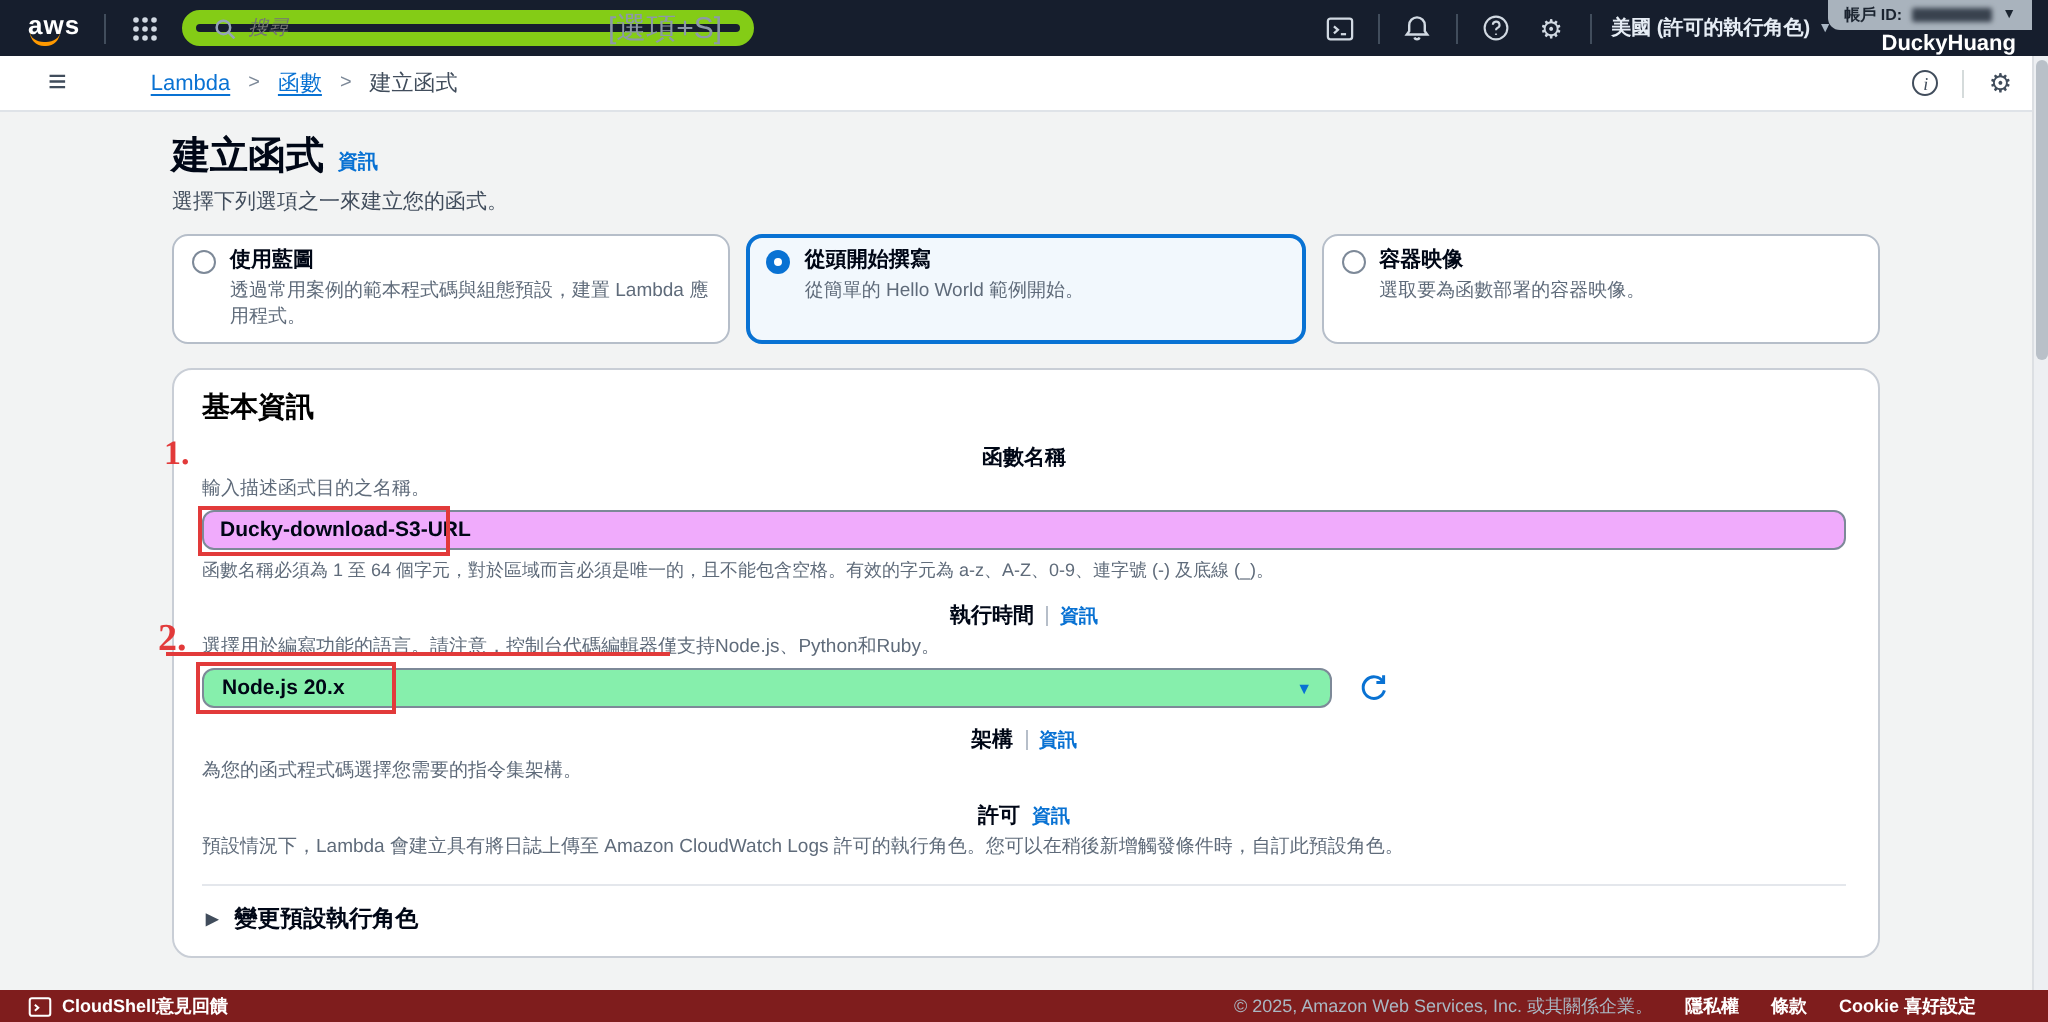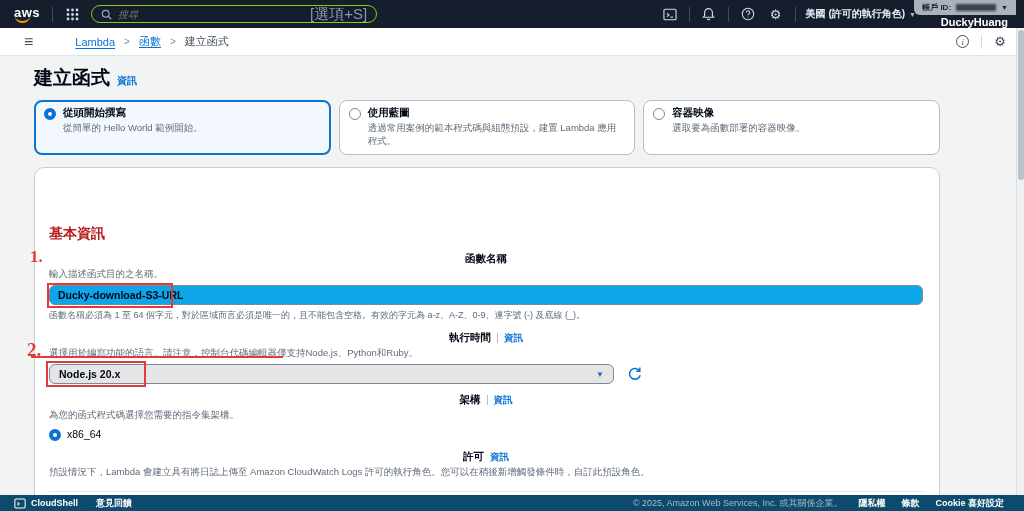--- a/index.html
+++ b/index.html
@@ -5,21 +5,21 @@
   * { margin:0; padding:0; box-sizing:border-box; }
   html,body { width:1024px; height:511px; }
   body { font-family:"Liberation Sans", sans-serif; background:#f2f3f3; position:relative; overflow:hidden; }
 
   
   .topbar { height:28px; background:#161e2d; display:flex; align-items:center; gap:10px; padding:0 12px; color:#fff; position:relative; z-index:3; }
   .aws-logo { position:relative; font-weight:700; font-size:13px; letter-spacing:.5px; padding:0 2px 3px 2px; }
   .aws-logo::after { content:""; position:absolute; left:3px; bottom:0; width:15px; height:5px; border-bottom:2px solid #ff9900; border-radius:0 0 10px 10px; }
   .tb-div { width:1px; height:15px; background:#414d5c; }
   .icon-btn { display:flex; align-items:center; justify-content:center; width:18px; height:18px; color:#d1d9e2; }
-  .search-box { width:286px; height:18px; border:1px solid #84cc16; border-radius:12px; display:flex; align-items:center; gap:6px; padding:0 9px; background:#161e2d; }
+  .search-box { width:286px; height:18px; border:7px solid #84cc16; border-radius:12px; display:flex; align-items:center; gap:6px; padding:0 9px; background:#161e2d; }
   .search-box input { flex:1; background:transparent; border:none; outline:none; color:#b0bac5; font-size:10px; font-style:italic; font-family:inherit; }
   .search-shortcut { color:#8d99a8; font-size:15px; }
   .tb-right { margin-left:auto; display:flex; align-items:center; gap:10px; padding-right:96px; }
   .region { font-size:10px; font-weight:700; color:#e6edf5; display:flex; gap:4px; align-items:center; }
   .caret-down { font-size:7px; color:#aab7c5; }
   .account-chip { position:absolute; top:0; right:8px; height:15px; background:#a9b3bd; border-radius:0 0 0 6px; display:flex; align-items:center; gap:5px; padding:0 8px; color:#1b2430; font-size:8px; font-weight:700; z-index:4; }
   .redacted { width:40px; height:7px; background:#39424e; filter:blur(1.3px); border-radius:1px; }
   .account-chip .caret-down { color:#1b2430; }
   .username { position:absolute; top:16px; right:16px; color:#fff; font-size:11px; font-weight:700; z-index:4; }
 
@@ -29,64 +29,64 @@
   .crumbs { display:flex; align-items:center; gap:9px; }
   .crumb-link { color:#0972d3; text-decoration:underline; text-underline-offset:2px; }
   .crumb-sep { color:#7d8998; font-size:10px; }
   .crumb-cur { color:#414d5c; }
   .bb-right { margin-left:auto; display:flex; align-items:center; gap:12px; color:#414d5c; }
   .circle-i { width:13px; height:13px; border:1px solid #414d5c; border-radius:50%; font-size:9px; display:flex; align-items:center; justify-content:center; font-family:"Liberation Serif",serif; font-style:italic; }
   .bb-div { width:1px; height:14px; background:#d5dbdb; }
   .gear { font-size:13px; line-height:1; }
 
   
-  .content { height:439px; padding:9px 84px 0 34px; position:relative; }
+  .content { height:439px; padding:9px 84px 0 86px; position:relative; }
   .page-title { font-size:19px; font-weight:700; color:#000716; display:inline; }
   .info-link { color:#0972d3; font-size:10px; font-weight:700; margin-left:7px; }
   .subtitle { font-size:10.5px; color:#414d5c; margin-top:3px; }
 
   .options-row { display:flex; gap:8px; margin-top:9px; }
   .option-card { flex:1; background:#fff; border:1px solid #b6bec9; border-radius:8px; padding:5px 10px 6px 9px; display:flex; gap:7px; }
   .option-card.selected { border:2px solid #0972d3; background:#f2f8fd; padding:4px 9px 5px 8px; }
   .radio { width:12px; height:12px; border-radius:50%; border:1px solid #7d8998; background:#fff; margin-top:2px; flex:none; }
   .radio.checked { border:4px solid #0972d3; }
   .option-title { font-size:10.5px; font-weight:700; color:#000716; }
   .option-desc { font-size:9.5px; color:#5f6b7a; margin-top:2px; }
 
   .card { background:#fff; border:1px solid #c9ced6; border-radius:10px; margin-top:12px; }
   .card-inner { padding:10px 16px 0 14px; }
-  .card-title { font-size:14px; font-weight:700; color:#b91c1c;margin-top:47px; }
+  .card-title { font-size:14px; font-weight:700; color:#000000; }
   .field { margin-top:9px; position:relative; }
   .field-label { font-size:10.5px; font-weight:700; color:#000716; display:flex; align-items:center; gap:6px;justify-content:center; }
   .lbl-div { width:1px; height:10px; background:#b6bec9; }
   .mini-info { color:#0972d3; font-size:9.5px; font-weight:700; }
   .field-desc { font-size:9.5px; color:#5f6b7a; margin-top:2px; }
   .input-wrap { position:relative; margin-top:4px; }
-  .text-input { width:100%; height:20px; border:1.5px solid #7d8998; border-radius:6px; padding:0 8px; font-size:10.5px; font-weight:600; color:#000716; font-family:inherit; background:#0ea5e9; }
+  .text-input { width:100%; height:20px; border:1.5px solid #7d8998; border-radius:6px; padding:0 8px; font-size:10.5px; font-weight:600; color:#000716; font-family:inherit; background:#f0abfc; }
   .help-text { font-size:9px; color:#5f6b7a; margin-top:4px; }
   .select-row { display:flex; align-items:center; gap:12px; margin-top:4px; position:relative; }
-  .select-box { width:565px; height:20px; border:1.5px solid #7d8998; border-radius:6px; display:flex; align-items:center; justify-content:space-between; padding:0 9px; font-size:10.5px; font-weight:600; color:#000716; background:#e5e5e5; }
+  .select-box { width:565px; height:20px; border:1.5px solid #7d8998; border-radius:6px; display:flex; align-items:center; justify-content:space-between; padding:0 9px; font-size:10.5px; font-weight:600; color:#000716; background:#86efac; }
   .select-caret { color:#0972d3; font-size:8px; }
   .refresh-btn { width:18px; height:18px; display:flex; align-items:center; justify-content:center; }
   .radio-line { display:flex; align-items:center; gap:6px; margin-top:5px; font-size:10.5px; color:#000716; }
   .divider-line { border-top:1px solid #e4e7ec; margin-top:12px; }
   .expand-row { display:flex; align-items:center; gap:8px; padding:9px 2px 11px 2px; font-size:11.5px; font-weight:700; color:#000716; }
   .expand-caret { font-size:8px; color:#414d5c; }
 
   
   .ann { color:#e23a3a; font-family:"Liberation Serif",serif; font-weight:700; position:absolute; pointer-events:none; }
   .ann-1 { left:-19px; top:-5px; font-size:17px; }
   .ann-2 { left:-22px; top:8px; font-size:19px; }
   .ann-rect { position:absolute; border:2px solid #e23a3a; pointer-events:none; }
   .rect-1 { left:-2px; top:-2px; width:126px; height:25px; }
   .rect-2 { left:-3px; top:-3px; width:100px; height:26px; }
   .line-2 { position:absolute; left:-18px; top:25px; width:252px; height:2px; background:#e23a3a; pointer-events:none; }
 
   
-  .footer { position:absolute; left:0; bottom:0; width:1024px; height:16px; background:#0c4a6e; display:flex; align-items:center; padding:0 20px 0 14px; font-size:9px; color:#aab7c2; gap:18px; z-index:3; }
+  .footer { position:absolute; left:0; bottom:0; width:1024px; height:16px; background:#7f1d1d; display:flex; align-items:center; padding:0 36px 0 14px; font-size:9px; color:#aab7c2; z-index:3; }
   .cloudshell { display:flex; align-items:center; gap:5px; color:#fff; font-weight:700; }
   .footer a, .footer .flink { color:#fff; font-weight:700; text-decoration:none; }
   .footer-right { margin-left:auto; display:flex; align-items:flex-end; gap:16px; }
 
   
   .scrollbar { position:absolute; right:0; top:0; width:8px; height:511px; background:#edeff2; border-left:1px solid #dcdfe3; z-index:2; }
   .scroll-thumb { position:absolute; top:30px; left:1px; width:6px; height:150px; background:#b9c0c8; border-radius:3px; }
 
   svg { display:block; }
 </style>
@@ -170,35 +170,36 @@
     <span class="circle-i">i</span>
     <span class="bb-div"></span>
     <span class="gear">⚙</span>
   </div>
 </div>
 
 <div class="content">
 
   <div>
     <h1 class="page-title">建立函式</h1><span class="info-link">資訊</span>
+    <div class="subtitle">選擇下列選項之一來建立您的函式。</div>
   </div>
 
   <div class="options-row">
+    <div class="option-card">
+      <span class="radio"></span>
+      <div>
+        <div class="option-title">使用藍圖</div>
+        <div class="option-desc">透過常用案例的範本程式碼與組態預設，建置 Lambda 應用程式。</div>
+      </div>
+    </div>
     <div class="option-card selected">
       <span class="radio checked"></span>
       <div>
         <div class="option-title">從頭開始撰寫</div>
         <div class="option-desc">從簡單的 Hello World 範例開始。</div>
-      </div>
-    </div>
-    <div class="option-card">
-      <span class="radio"></span>
-      <div>
-        <div class="option-title">使用藍圖</div>
-        <div class="option-desc">透過常用案例的範本程式碼與組態預設，建置 Lambda 應用程式。</div>
       </div>
     </div>
     <div class="option-card">
       <span class="radio"></span>
       <div>
         <div class="option-title">容器映像</div>
         <div class="option-desc">選取要為函數部署的容器映像。</div>
       </div>
     </div>
   </div>
@@ -244,24 +245,20 @@
         </div>
       </div>
 
       <div class="field">
         <div class="field-label">
           <span>架構</span>
             <span class="lbl-div"></span>
             <span class="mini-info">資訊</span>
         </div>
         <div class="field-desc">為您的函式程式碼選擇您需要的指令集架構。</div>
-        <div class="radio-line">
-          <span class="radio checked"></span>
-          <span>x86_64</span>
-        </div>
       </div>
 
       <div class="field">
         <div class="field-label">
           <span>許可</span>
             <span class="mini-info">資訊</span>
         </div>
         <div class="field-desc">預設情況下，Lambda 會建立具有將日誌上傳至 Amazon CloudWatch Logs 許可的執行角色。您可以在稍後新增觸發條件時，自訂此預設角色。</div>
       </div>
 

